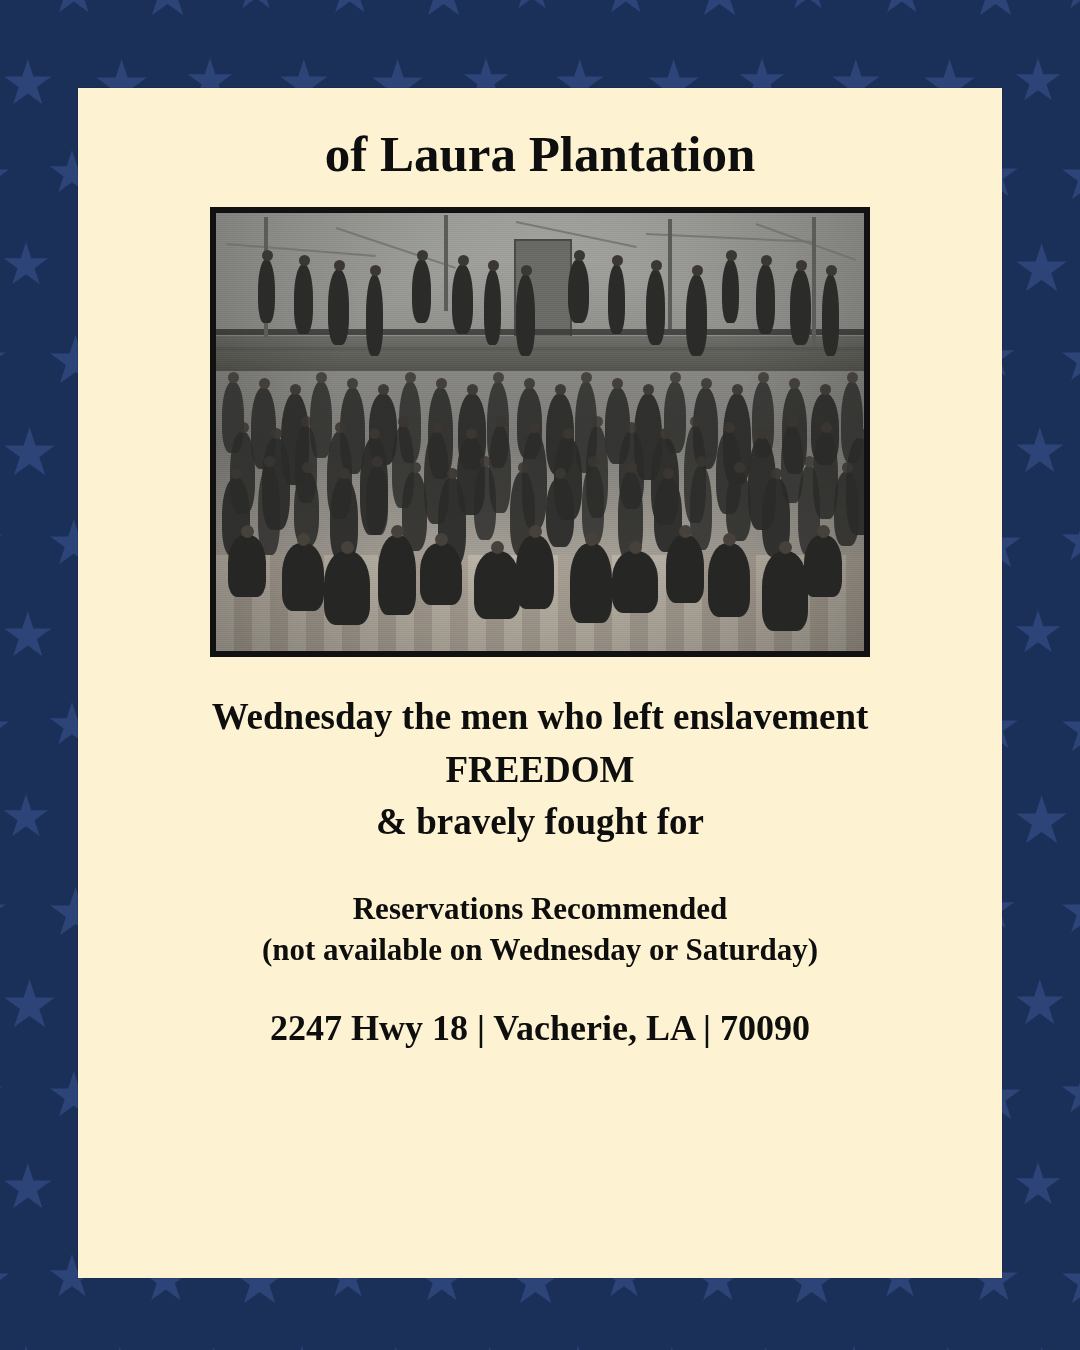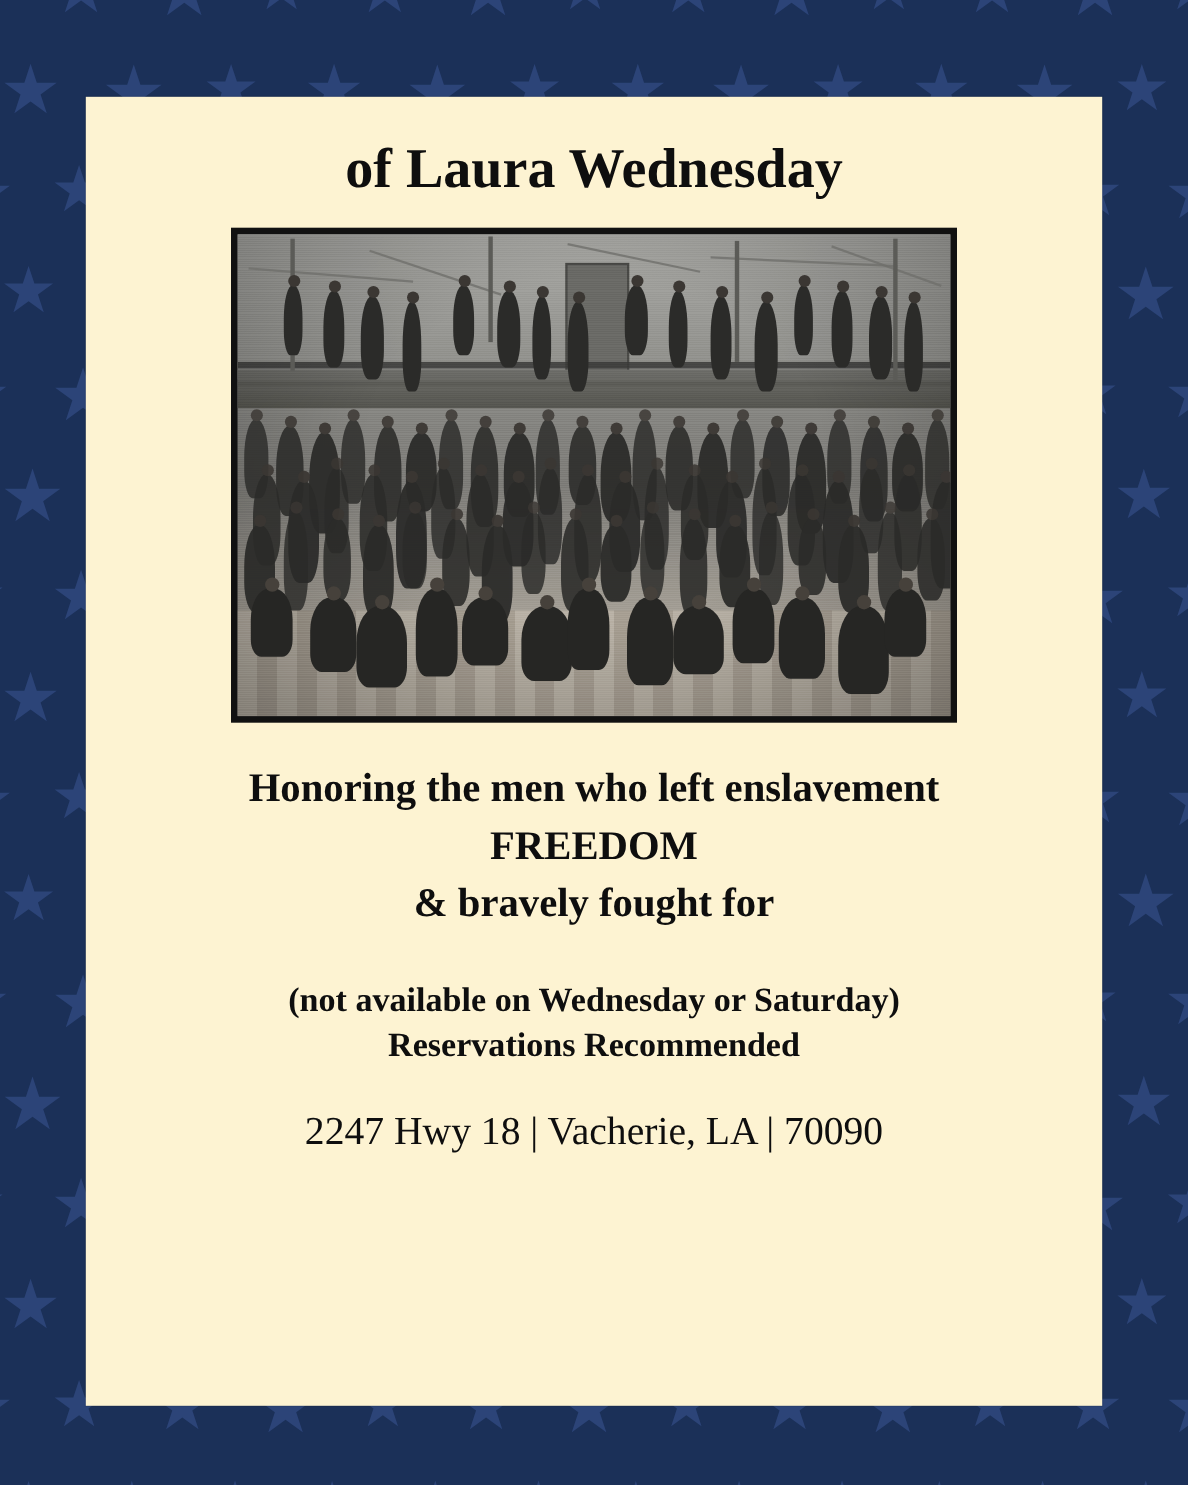--- a/index.html
+++ b/index.html
@@ -203,21 +203,21 @@
     font-weight: bold;
     line-height: 1.32;
     margin-top: 40px;
     padding: 0 28px;
   }
 
   .address {
     text-align: center;
     color: #0e0e0e;
     font-size: 36px;
-    font-weight: normal;
+    font-weight: bold;
     margin-top: 36px;
     padding: 0 28px;
   }
 
   .website {
     position: absolute;
     left: 0; right: 0;
     bottom: 22px;
     text-align: center;
     color: #ffffff;
@@ -431,21 +431,21 @@
       <div class="star" style="left: 736px; top: 1340px; font-size: 66px; color: rgb(44, 68, 120);">★</div>
       <div class="star" style="left: 828px; top: 1340px; font-size: 58px; color: rgb(44, 68, 120);">★</div>
       <div class="star" style="left: 920px; top: 1340px; font-size: 62px; color: rgb(44, 68, 120);">★</div>
       <div class="star" style="left: 1012px; top: 1340px; font-size: 66px; color: rgb(44, 68, 120);">★</div>
     </div>
 
   <div class="card">
 
 
     <div class="headline">
-      <span class="line2">of Laura Wednesday</span>
+      <span class="line2">of Laura Plantation</span>
     </div>
 
     <div class="photo-wrap">
       <div class="photo" id="photo">
         <div class="deck-upper"></div>
         <div class="smokestack"></div>
         <div class="deck-band"></div>
         <div class="rail r1"></div>
         <div class="rail r2"></div>
         <div class="deck-floor"></div>
@@ -546,28 +546,28 @@
           <div class="seated" style="left: 354px; top: 330px; width: 42px; height: 80px;"></div>
           <div class="seated" style="left: 396px; top: 338px; width: 46px; height: 62px;"></div>
           <div class="seated" style="left: 450px; top: 322px; width: 38px; height: 68px;"></div>
           <div class="seated" style="left: 492px; top: 330px; width: 42px; height: 74px;"></div>
           <div class="seated" style="left: 546px; top: 338px; width: 46px; height: 80px;"></div>
           <div class="seated" style="left: 588px; top: 322px; width: 38px; height: 62px;"></div>
         </div>
     </div>
 
     <div class="honor">
-      <div>Honoring the men who left enslavement</div>
+      <div>Wednesday the men who left enslavement</div>
       <div>FREEDOM</div>
       <div>&amp; bravely fought for</div>
     </div>
 
     <div class="reservations">
+      <div>Reservations Recommended</div>
       <div>(not available on Wednesday or Saturday)</div>
-      <div>Reservations Recommended</div>
     </div>
 
     <div class="address">2247 Hwy 18  |  Vacherie, LA  |  70090</div>
 
   </div>
 
 
 </div>
 
 </body></html>

